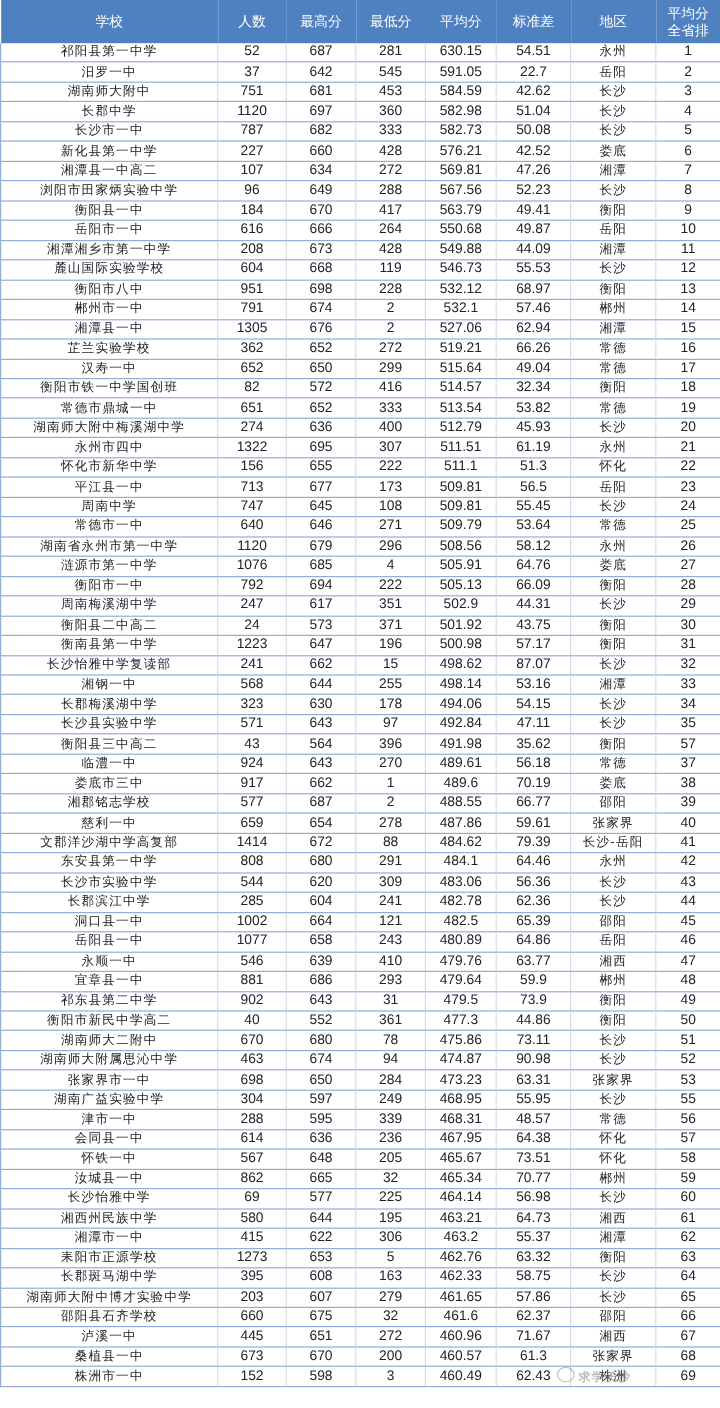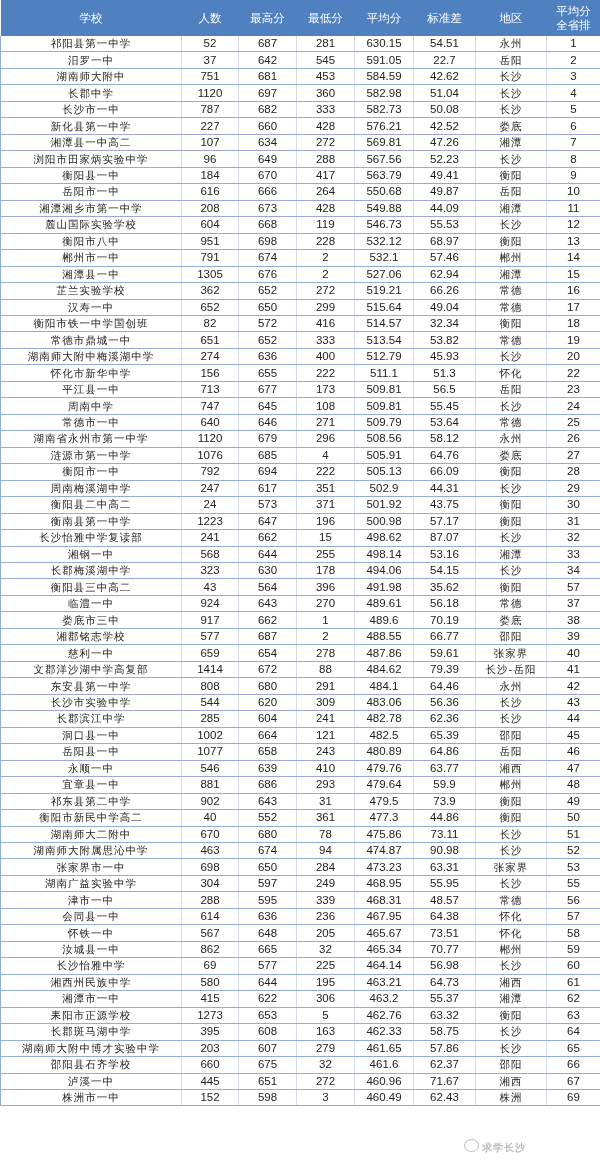--- a/index.html
+++ b/index.html
@@ -293,20 +293,30 @@
         <td class="school">湖南师大附中梅溪湖中学</td>
         <td class="num">274</td>
         <td class="num">636</td>
         <td class="num">400</td>
         <td class="num">512.79</td>
         <td class="num">45.93</td>
         <td class="region">长沙</td>
         <td class="num">20</td>
       </tr>
       <tr>
+        <td class="school">永州市四中</td>
+        <td class="num">1322</td>
+        <td class="num">695</td>
+        <td class="num">307</td>
+        <td class="num">511.51</td>
+        <td class="num">61.19</td>
+        <td class="region">永州</td>
+        <td class="num">21</td>
+      </tr>
+      <tr>
         <td class="school">怀化市新华中学</td>
         <td class="num">156</td>
         <td class="num">655</td>
         <td class="num">222</td>
         <td class="num">511.1</td>
         <td class="num">51.3</td>
         <td class="region">怀化</td>
         <td class="num">22</td>
       </tr>
       <tr>
@@ -423,20 +433,30 @@
         <td class="school">长郡梅溪湖中学</td>
         <td class="num">323</td>
         <td class="num">630</td>
         <td class="num">178</td>
         <td class="num">494.06</td>
         <td class="num">54.15</td>
         <td class="region">长沙</td>
         <td class="num">34</td>
       </tr>
       <tr>
+        <td class="school">长沙县实验中学</td>
+        <td class="num">571</td>
+        <td class="num">643</td>
+        <td class="num">97</td>
+        <td class="num">492.84</td>
+        <td class="num">47.11</td>
+        <td class="region">长沙</td>
+        <td class="num">35</td>
+      </tr>
+      <tr>
         <td class="school">衡阳县三中高二</td>
         <td class="num">43</td>
         <td class="num">564</td>
         <td class="num">396</td>
         <td class="num">491.98</td>
         <td class="num">35.62</td>
         <td class="region">衡阳</td>
         <td class="num">57</td>
       </tr>
       <tr>
@@ -733,20 +753,30 @@
         <td class="school">泸溪一中</td>
         <td class="num">445</td>
         <td class="num">651</td>
         <td class="num">272</td>
         <td class="num">460.96</td>
         <td class="num">71.67</td>
         <td class="region">湘西</td>
         <td class="num">67</td>
       </tr>
       <tr>
+        <td class="school">桑植县一中</td>
+        <td class="num">673</td>
+        <td class="num">670</td>
+        <td class="num">200</td>
+        <td class="num">460.57</td>
+        <td class="num">61.3</td>
+        <td class="region">张家界</td>
+        <td class="num">68</td>
+      </tr>
+      <tr>
         <td class="school">株洲市一中</td>
         <td class="num">152</td>
         <td class="num">598</td>
         <td class="num">3</td>
         <td class="num">460.49</td>
         <td class="num">62.43</td>
         <td class="region">株洲</td>
         <td class="num">69</td>
       </tr>
     </tbody>

